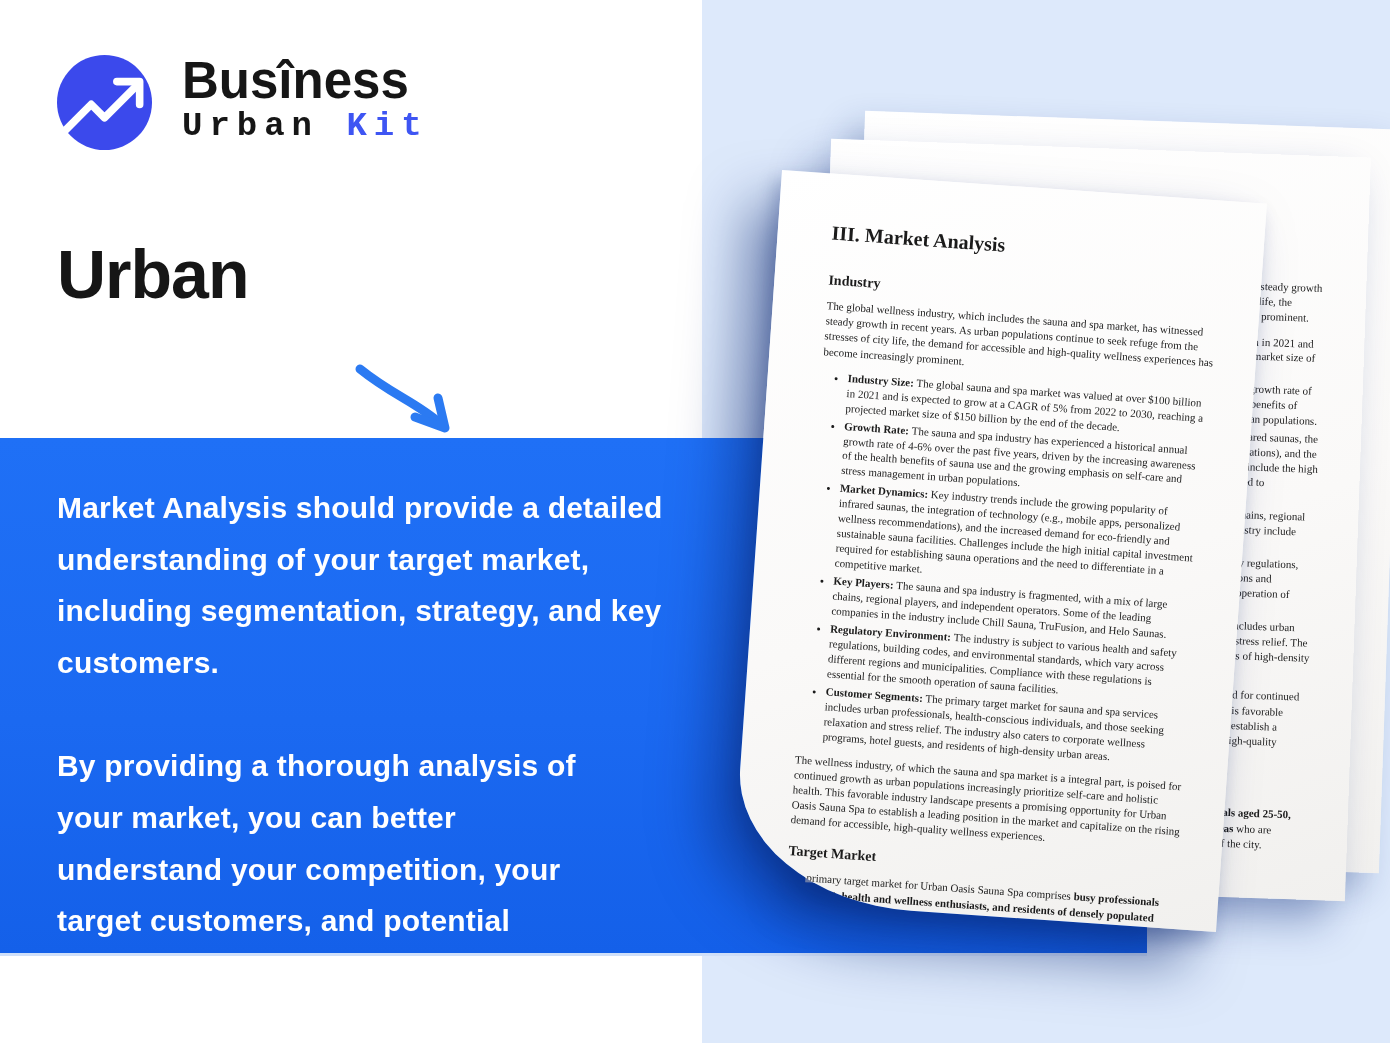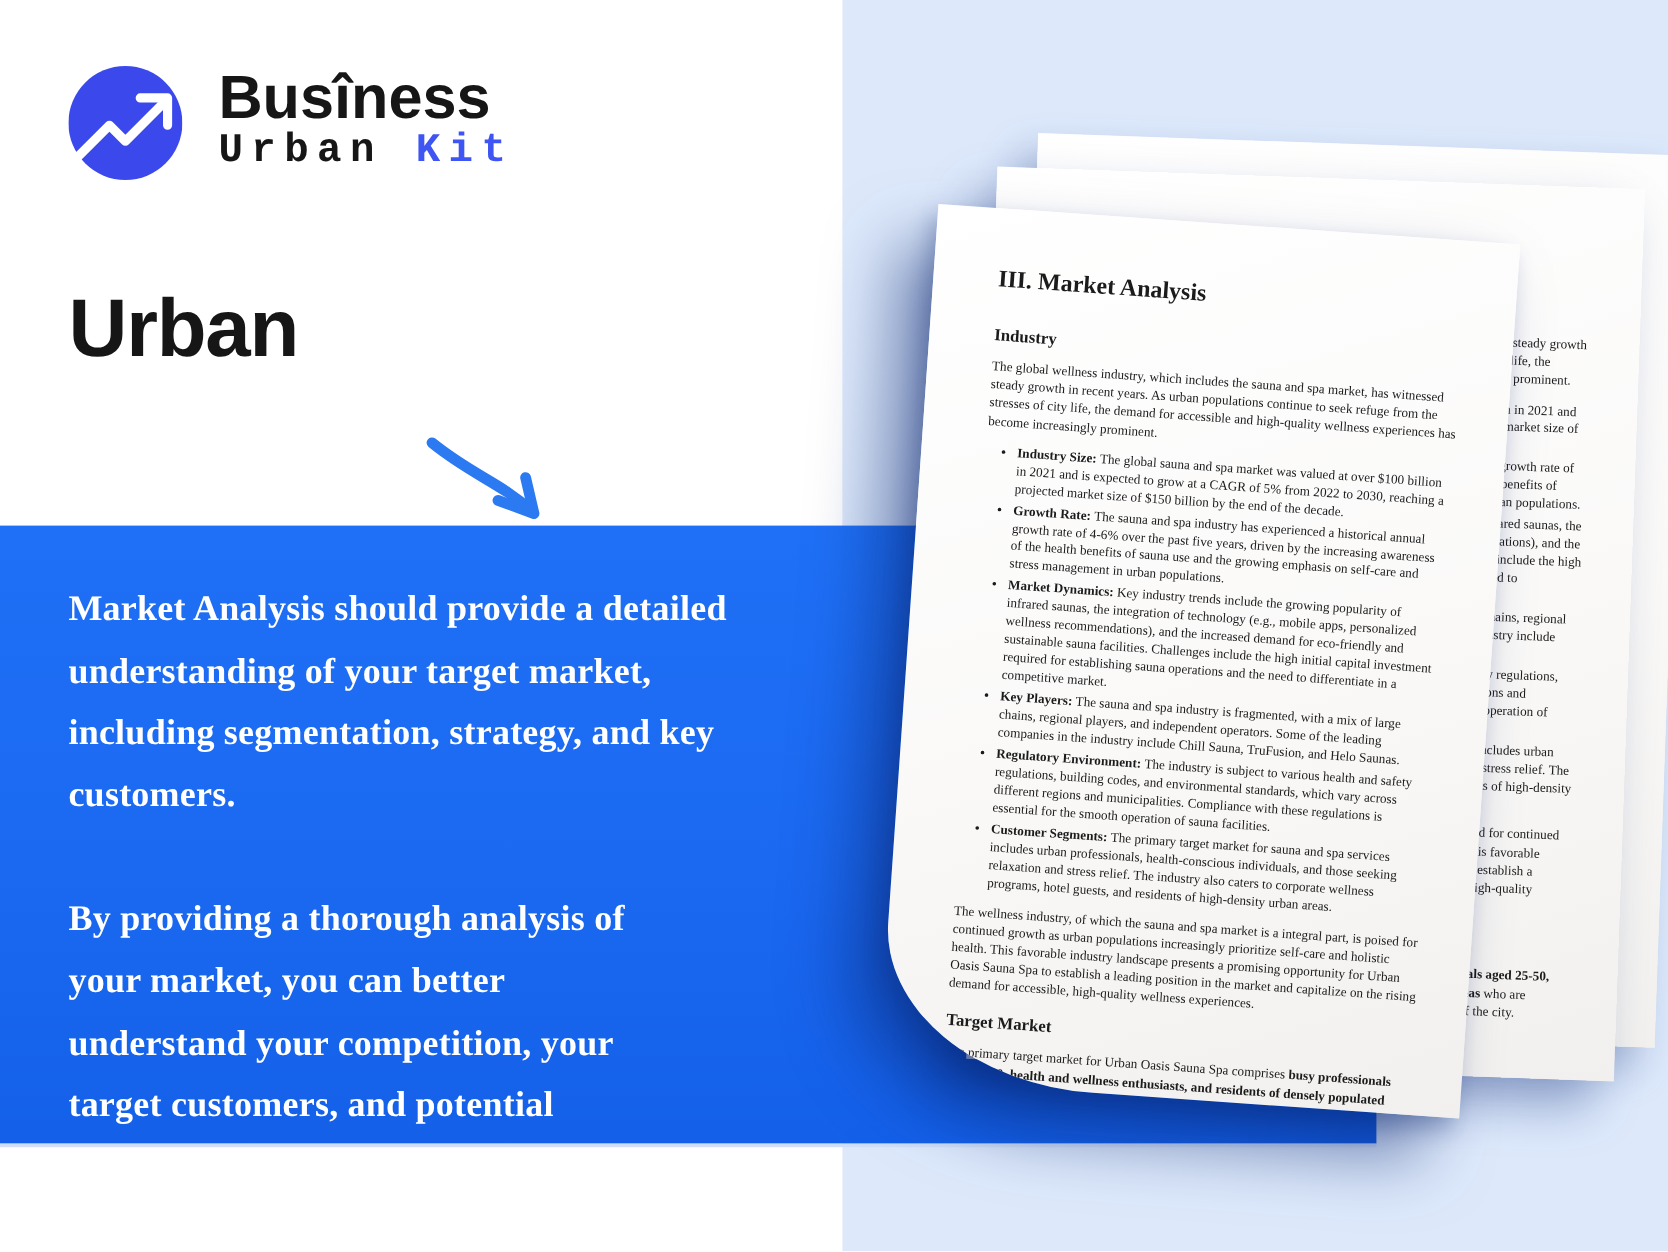--- a/index.html
+++ b/index.html
@@ -26,21 +26,20 @@
     position:absolute;left:702px;top:0;right:0;bottom:0;
     background:var(--panel_blue);
     z-index:0;
   }
   
   .band{
     position:absolute;left:0;top:438px;width:1147px;height:518px;
     background:linear-gradient(180deg,#1f70f6 0%,var(--band_blue) 55%,#1460e9 100%);
     border-bottom:3px solid #cfdff9;
     z-index:1;
-    font-family:Liberation Serif, serif;
   }
   .band-inner{padding:44px 40px 0 57px;max-width:760px;}
   .band-p{
     margin:0 0 52px;
     color:var(--band_text);
     font-size:30px;
     font-weight:bold;
     line-height:1.72;
     white-space:pre-line;
     letter-spacing:0.2px;

